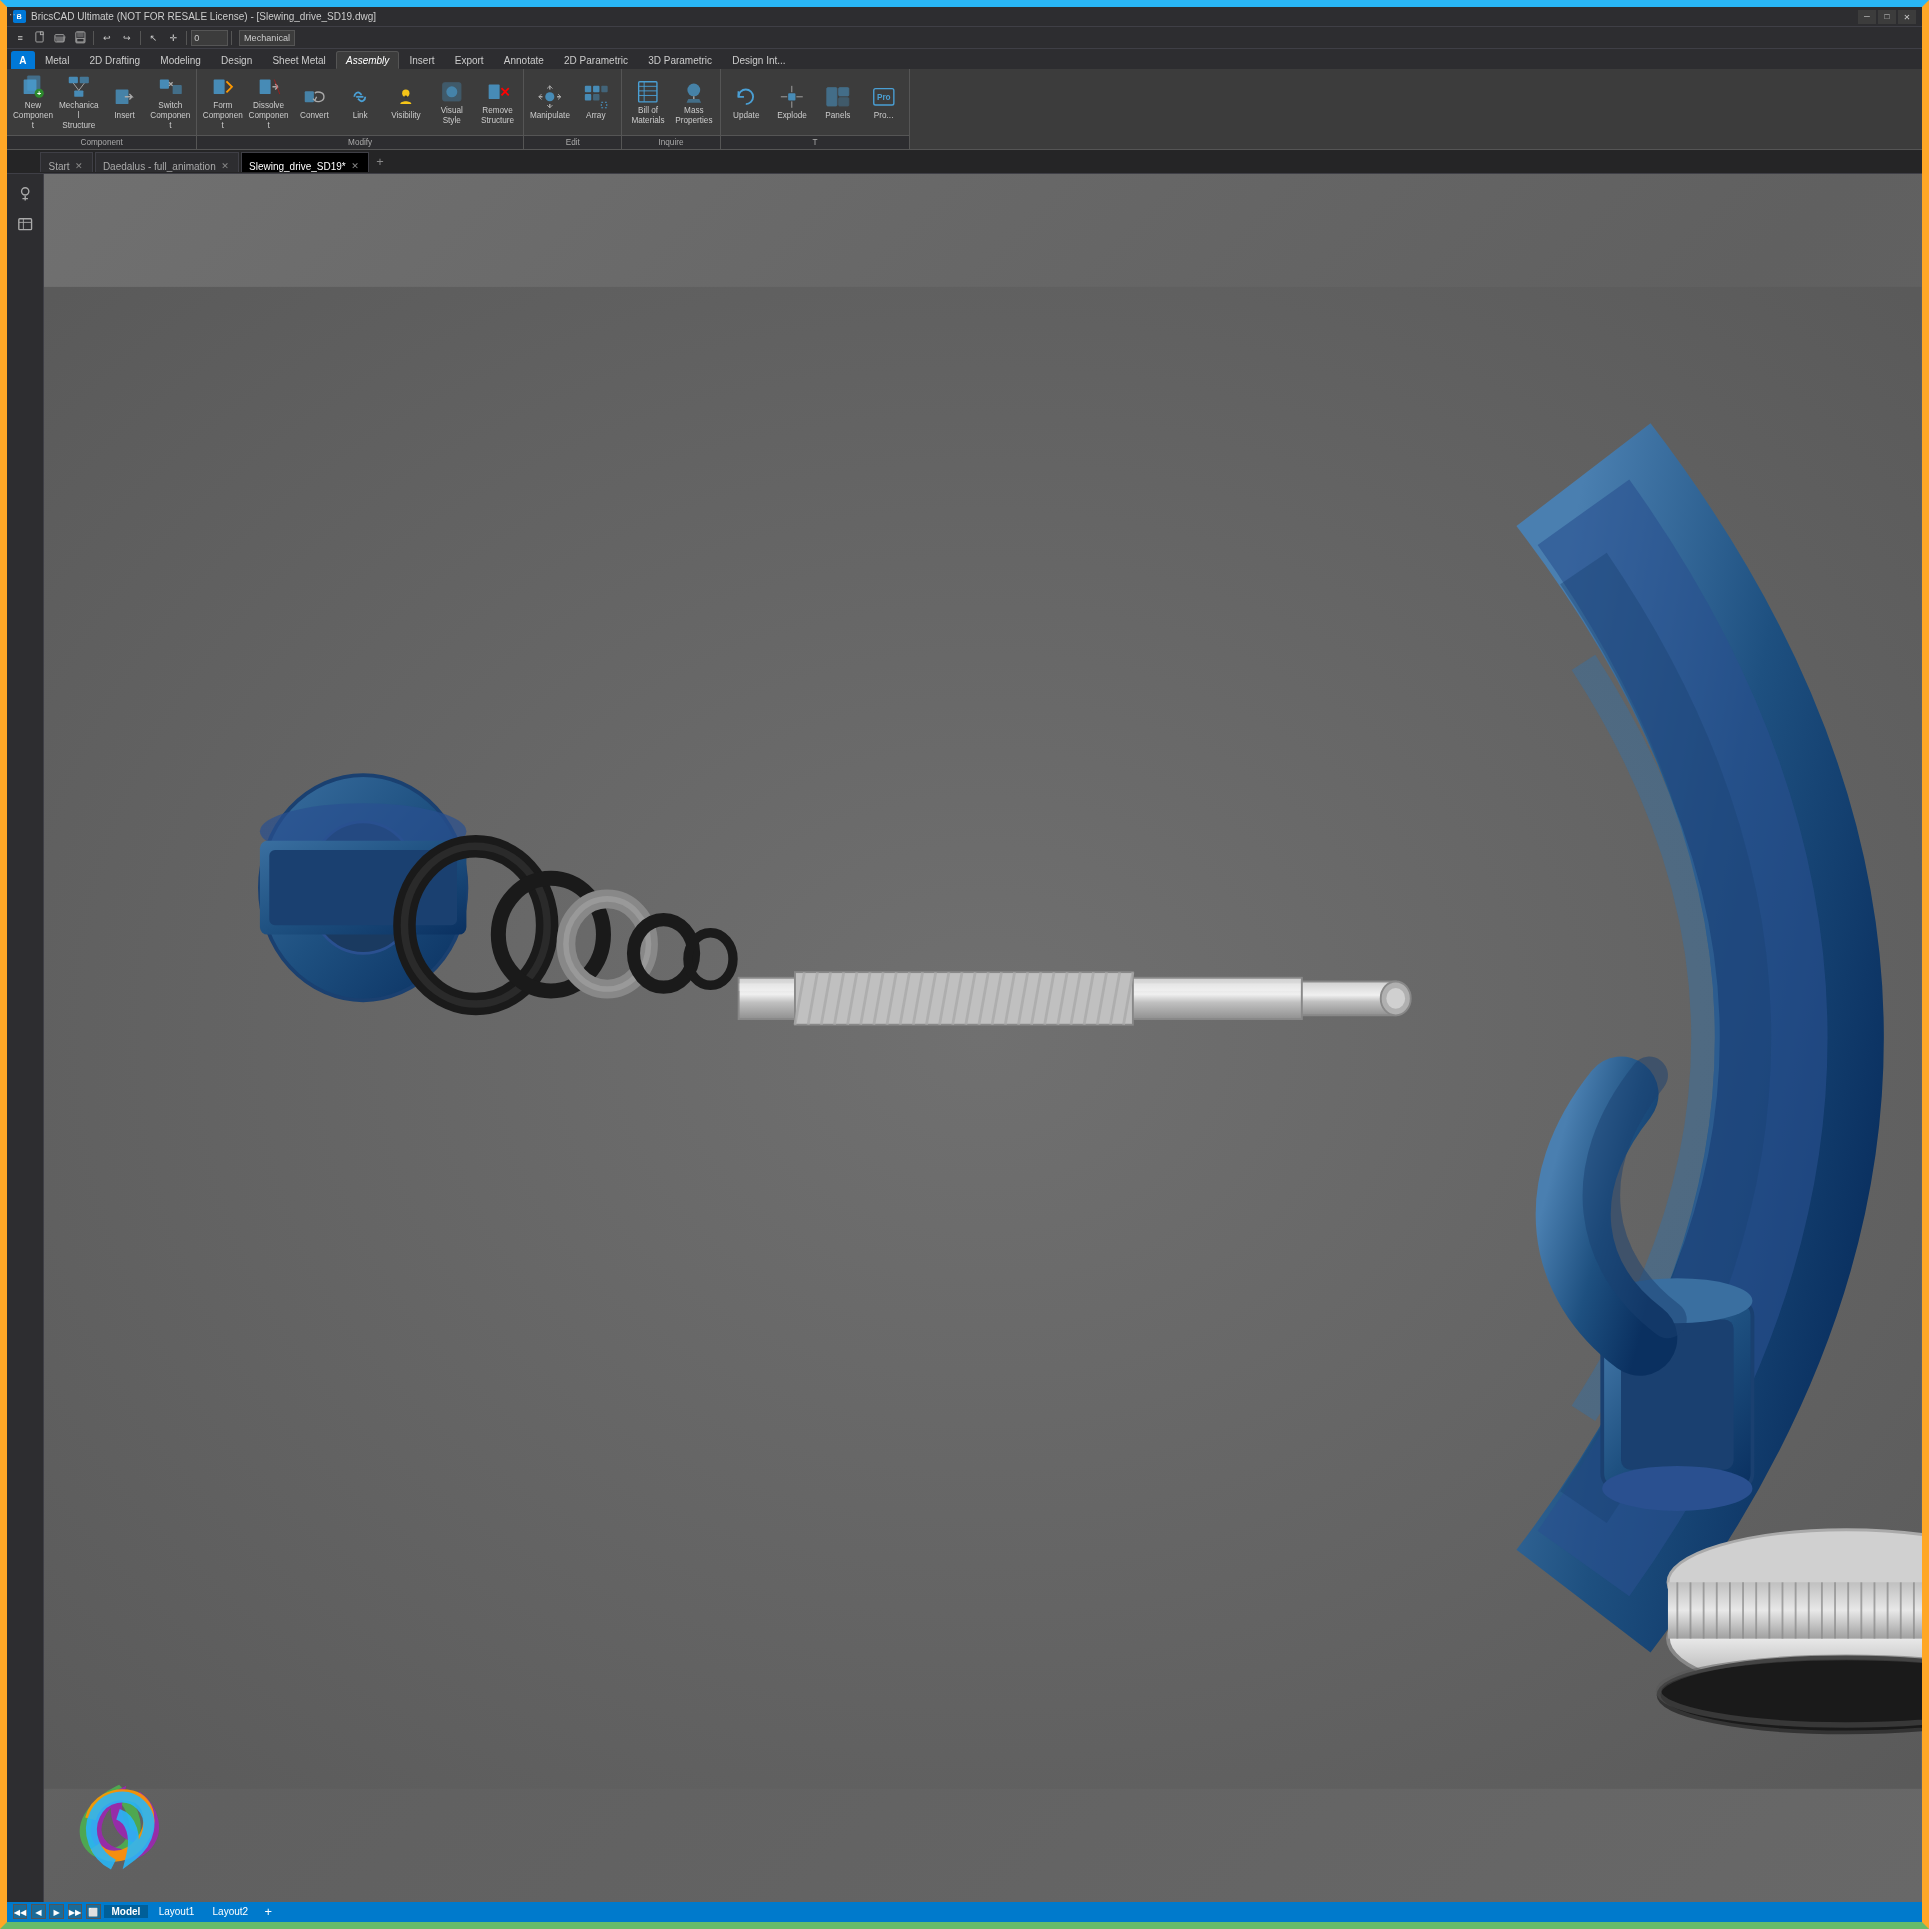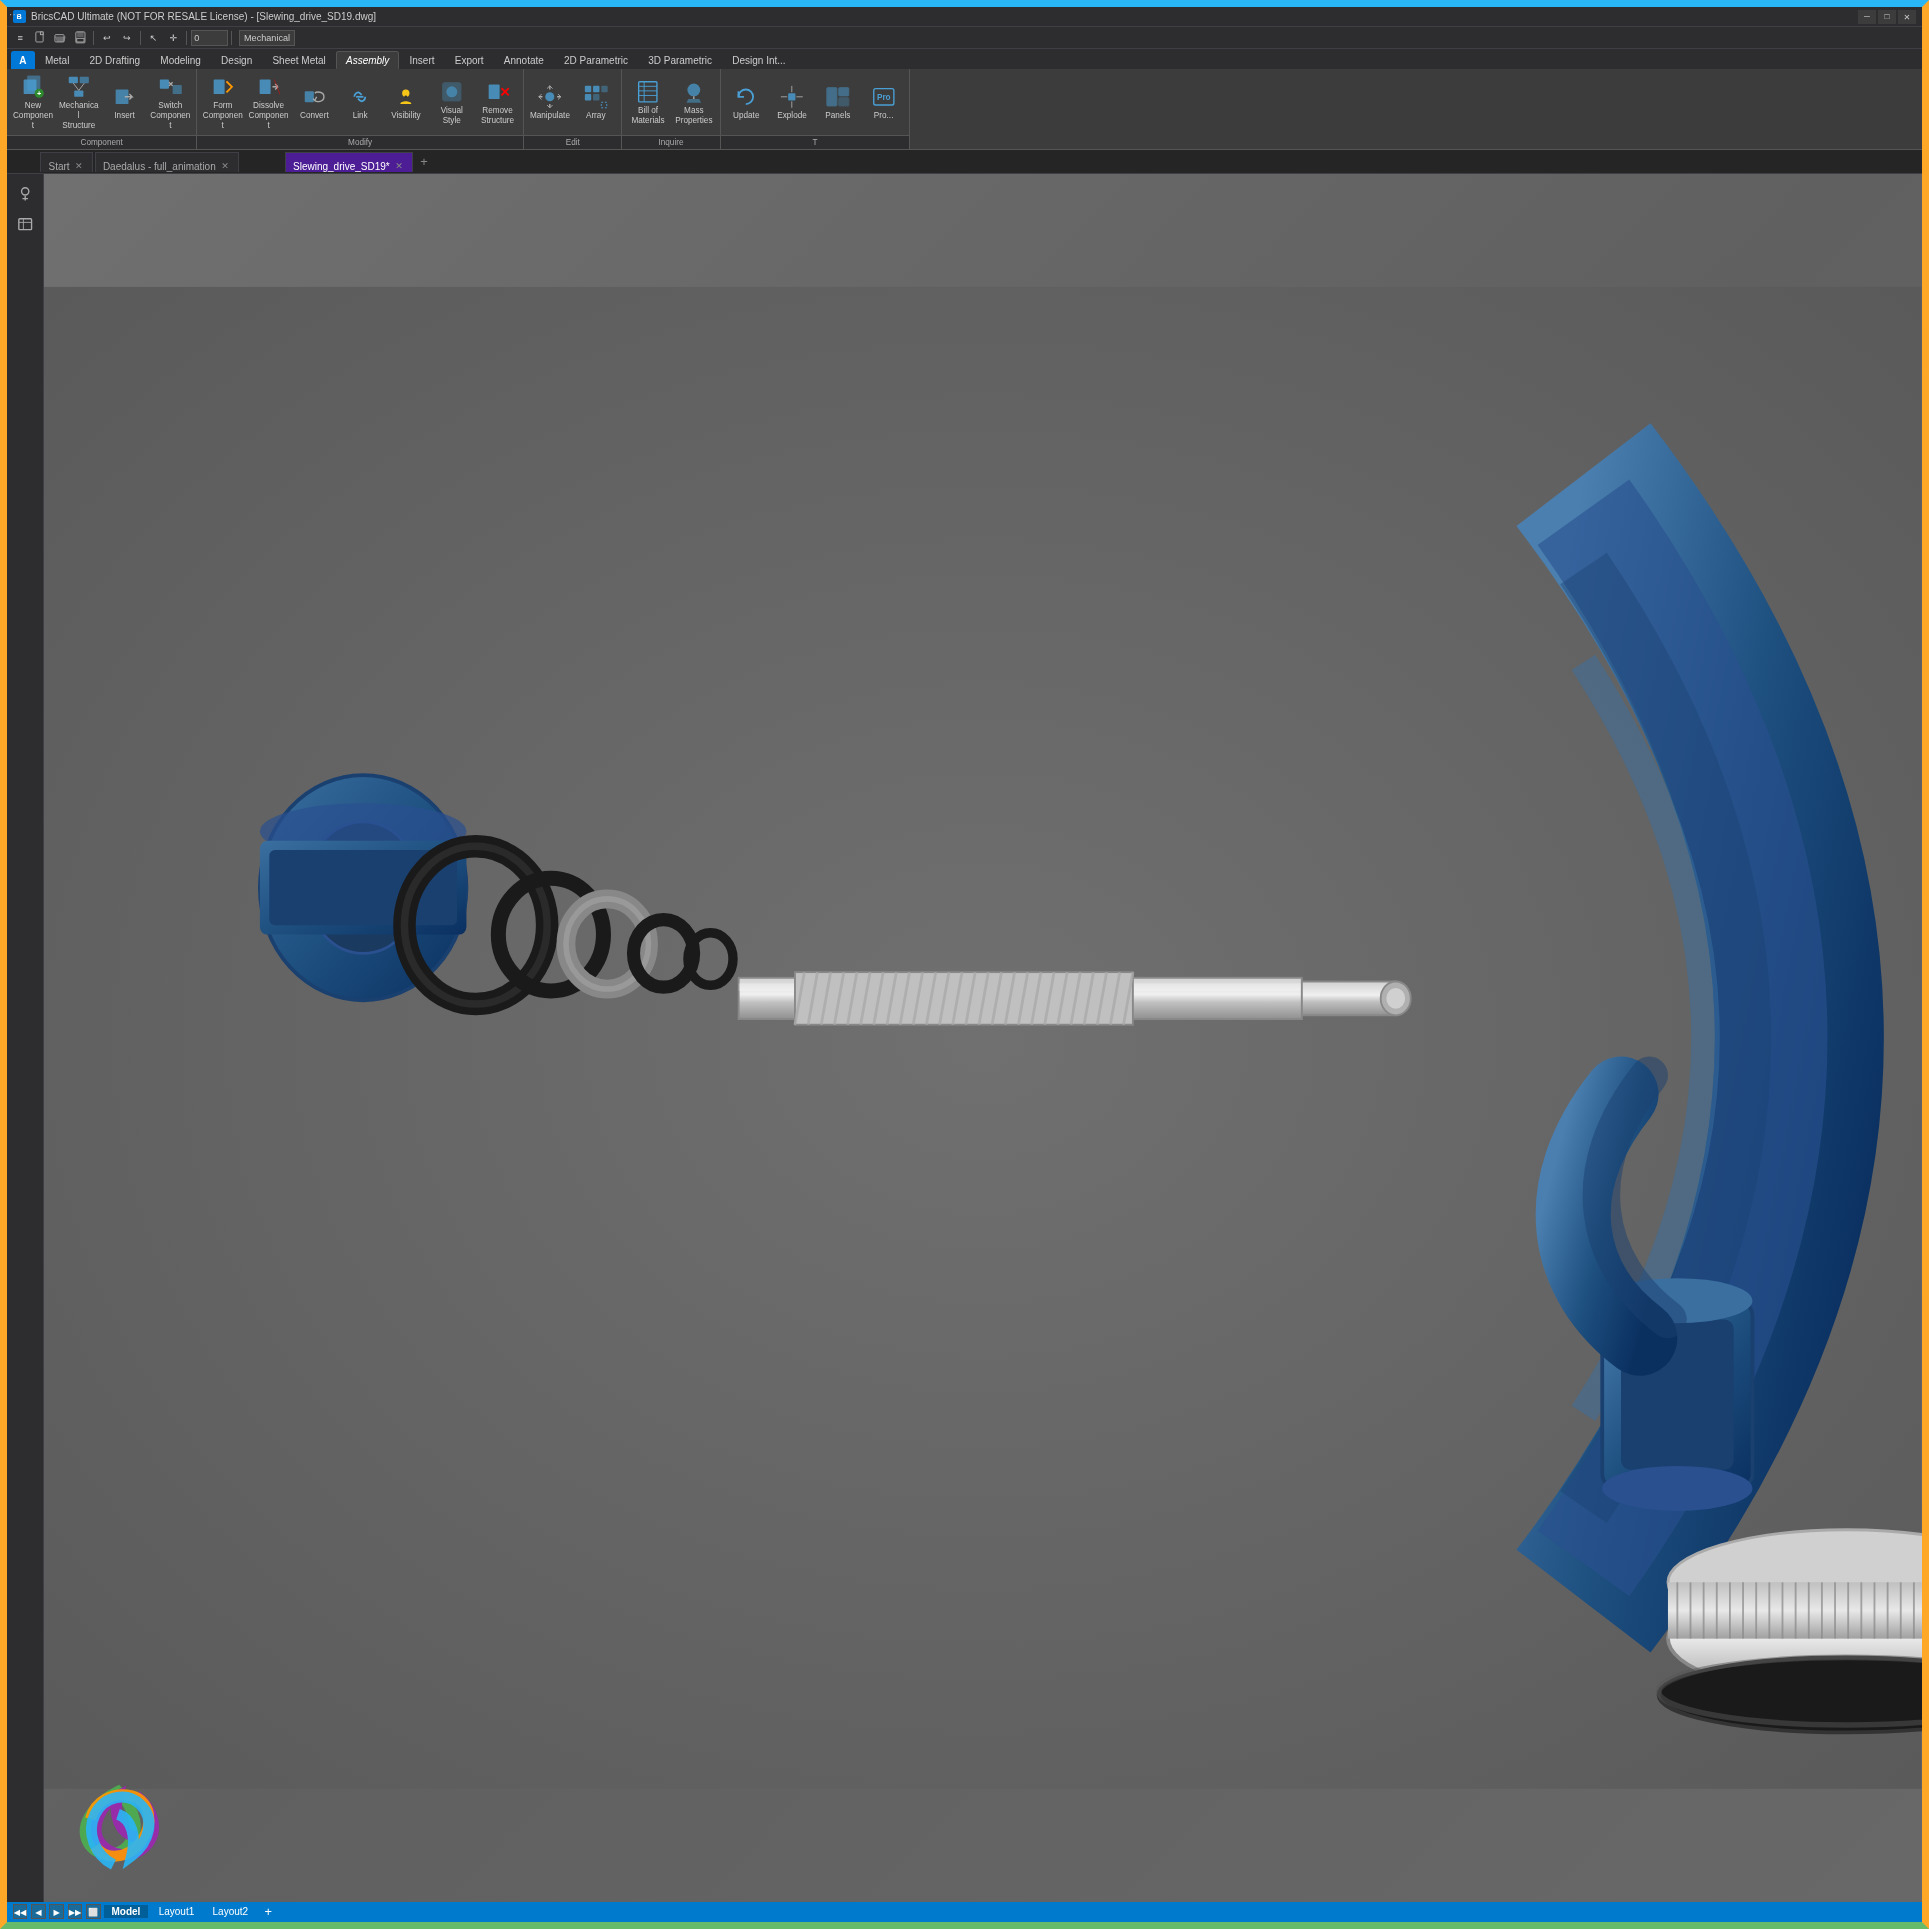--- a/index.html
+++ b/index.html
@@ -240,23 +240,22 @@
       height: 20px;
       background: #2d2d30;
       border: 0.9px solid #3f3f46;
       border-bottom: none;
       color: #aaa;
       font-size: 10px;
       cursor: pointer;
       gap: 3.7px;
     }
     .doc-tab.active {
-      background: #4c1d95;
+      background: #000000;
       color: white;
-      margin-left: 44px;
     }
     .doc-tab-close {
       font-size: 9.1px;
       color: #888;
       cursor: pointer;
       padding: 0.9px 1.8px;
     }
     .doc-tab-add {
       width: 18.3px;
       height: 18.3px;

